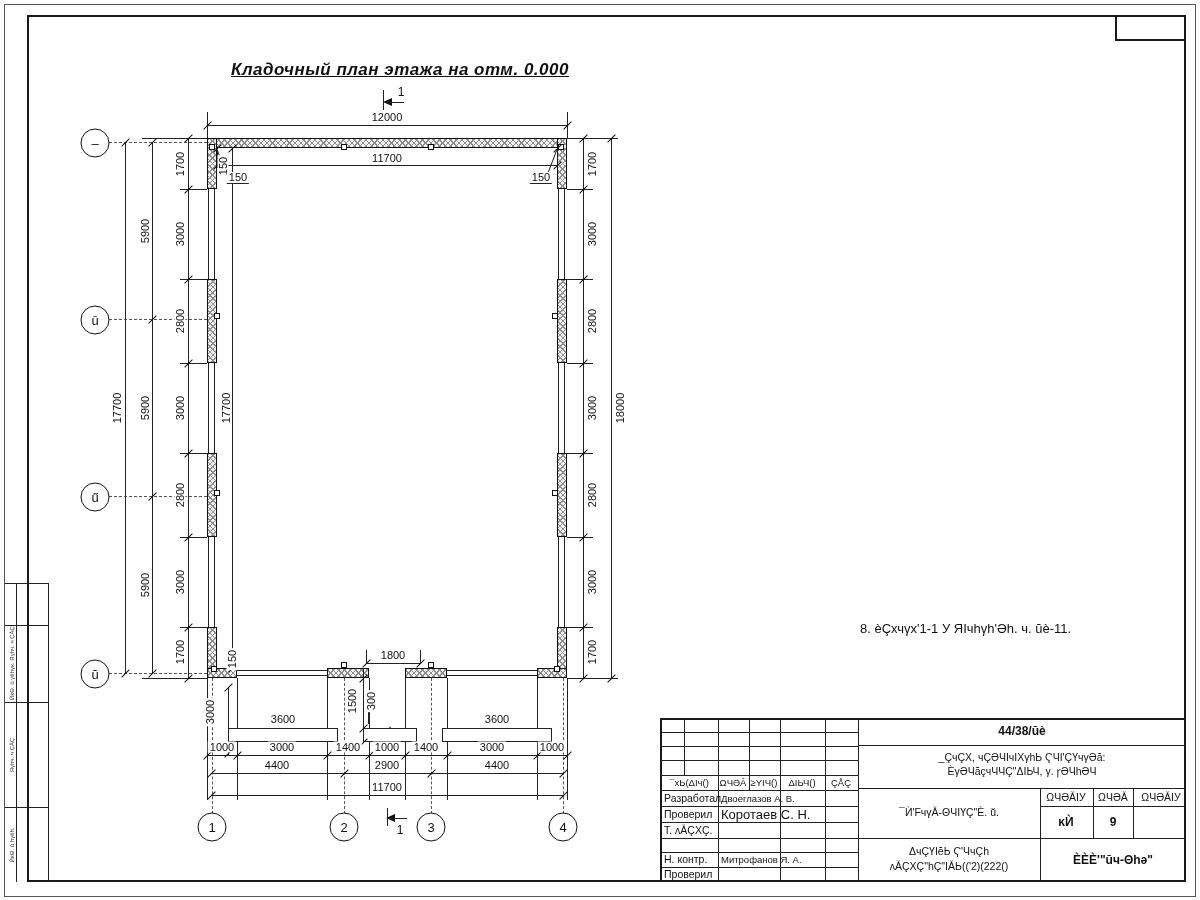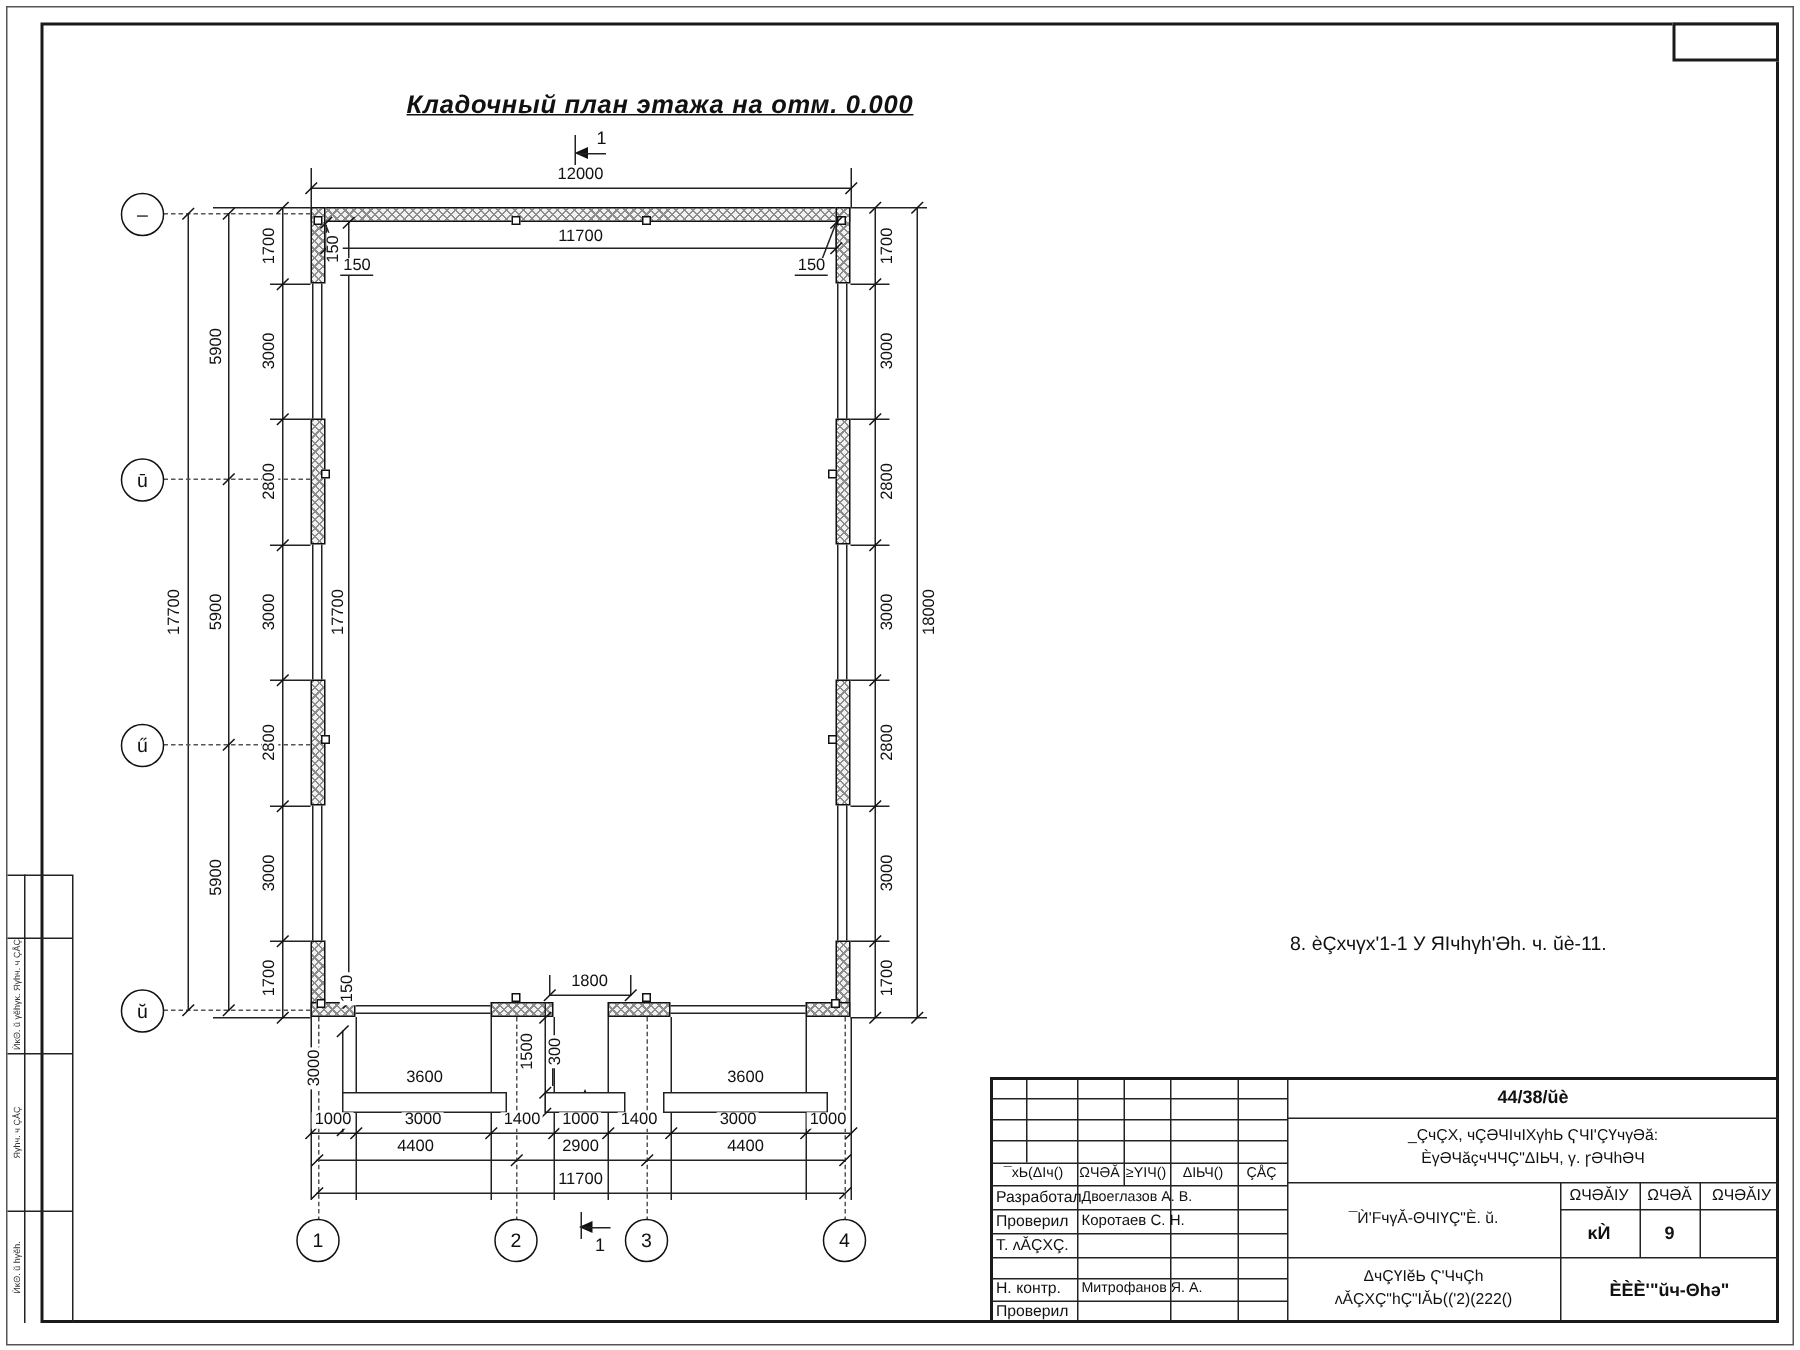--- a/index.html
+++ b/index.html
@@ -42,21 +42,21 @@
   .mgt{font-size:6px;white-space:nowrap;transform:translate(-50%,-50%) rotate(-90deg);color:#333;}
 </style>
 </head>
 <body>
 
 <div id="sheet">
   <div class="abs outer"></div>
   <div class="abs frame"></div>
   <div class="abs box" style="left:1115px;top:15px;width:71px;height:26px;"></div>
 
-  <div class="abs ttl" style="left:400px;top:70px;margin-left:40px;">Кладочный план этажа на отм. 0.000</div>
+  <div class="abs ttl" style="left:400px;top:70px;">Кладочный план этажа на отм. 0.000</div>
 
   <div class="abs note" style="left:860px;top:621px;">8. èÇхчγх'1-1 У ЯIчhγh'Əh. ч. ŭè-11.</div>
 
   <div class="abs smk" style="left:401px;top:92px;">1</div>
   <div class="abs smk" style="left:400px;top:830px;">1</div>
   <div class="abs arrL" style="left:385px;top:102px;"></div>
   <div class="abs arrL" style="left:388px;top:818px;"></div>
   <div class="abs arrU" style="left:390px;top:726px;"></div>
 
   <div class="abs box" style="left:660px;top:718px;width:526px;height:164px;"></div>
@@ -300,21 +300,21 @@
       <div class="abs axc" style="left: 431px; top: 827px;">3</div>
       <div class="abs axc" style="left: 563px; top: 827px;">4</div>
       <div class="abs tbt b" style="left: 689px; top: 782px; font-size: 9.5px;">¯хЬ(ΔIч()</div>
       <div class="abs tbt b" style="left: 733px; top: 782px; font-size: 9.5px;">ΩЧƏǍ</div>
       <div class="abs tbt b" style="left: 764px; top: 782px; font-size: 9.5px;">≥YIЧ()</div>
       <div class="abs tbt b" style="left: 802px; top: 782px; font-size: 9.5px;">ΔIЬЧ()</div>
       <div class="abs tbt b" style="left: 841px; top: 782px; font-size: 9.5px;">ÇÅÇ</div>
       <div class="abs tbt l" style="left: 664px; top: 798px;">Разработал</div>
       <div class="abs tbt l" style="left: 721px; top: 798px; font-size: 9.5px;">Двоеглазов А. В.</div>
       <div class="abs tbt l" style="left: 664px; top: 814px;">Проверил</div>
-      <div class="abs tbt l" style="left: 721px; top: 814px; font-size: 10px;">Коротаев С. Н.</div>
+      <div class="abs tbt l" style="left: 721px; top: 814px; font-size: 13px;">Коротаев С. Н.</div>
       <div class="abs tbt l" style="left: 664px; top: 830px;">Т. ʌǍÇХÇ.</div>
       <div class="abs tbt l" style="left: 721px; top: 830px; font-size: 9.5px;"></div>
       <div class="abs tbt l" style="left: 664px; top: 845px;"></div>
       <div class="abs tbt l" style="left: 721px; top: 845px; font-size: 9.5px;"></div>
       <div class="abs tbt l" style="left: 664px; top: 859px;">Н. контр.</div>
       <div class="abs tbt l" style="left: 721px; top: 859px; font-size: 9.5px;">Митрофанов Я. А.</div>
       <div class="abs tbt l" style="left: 664px; top: 874px;">Проверил</div>
       <div class="abs tbt l" style="left: 721px; top: 874px; font-size: 9.5px;"></div>
     </div>
 

